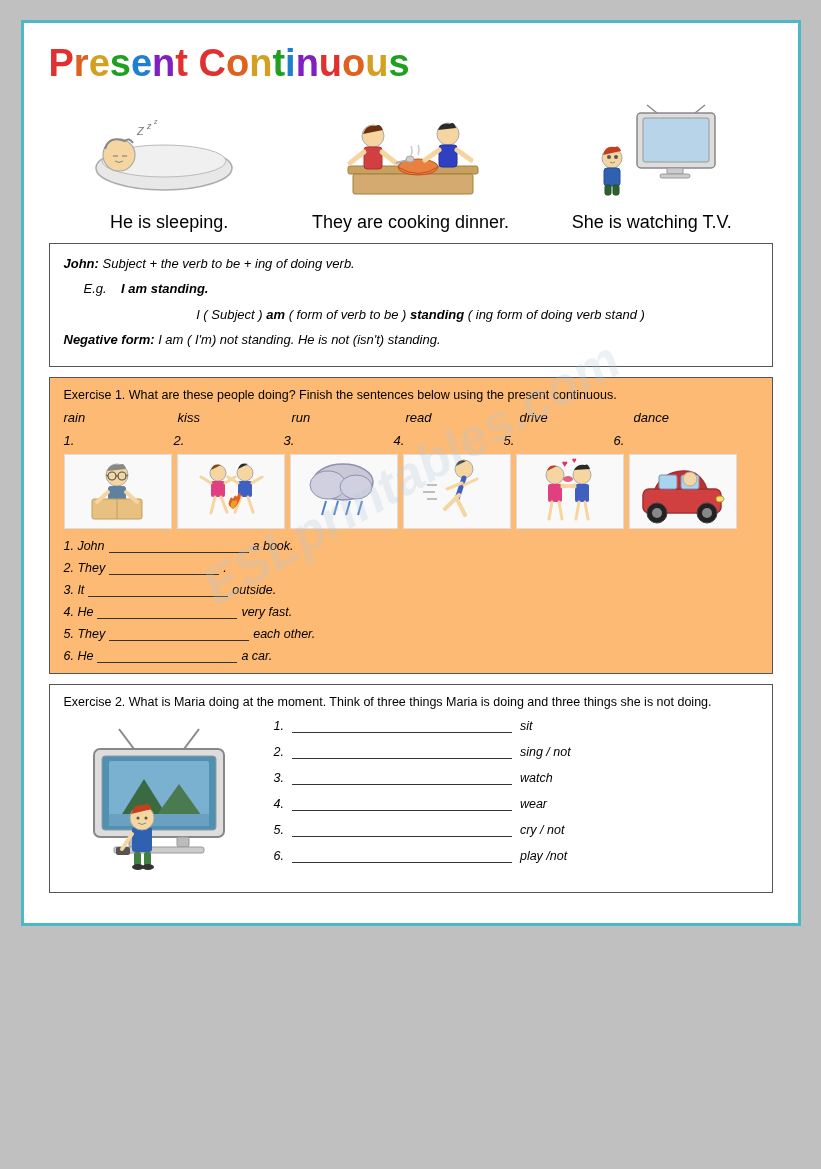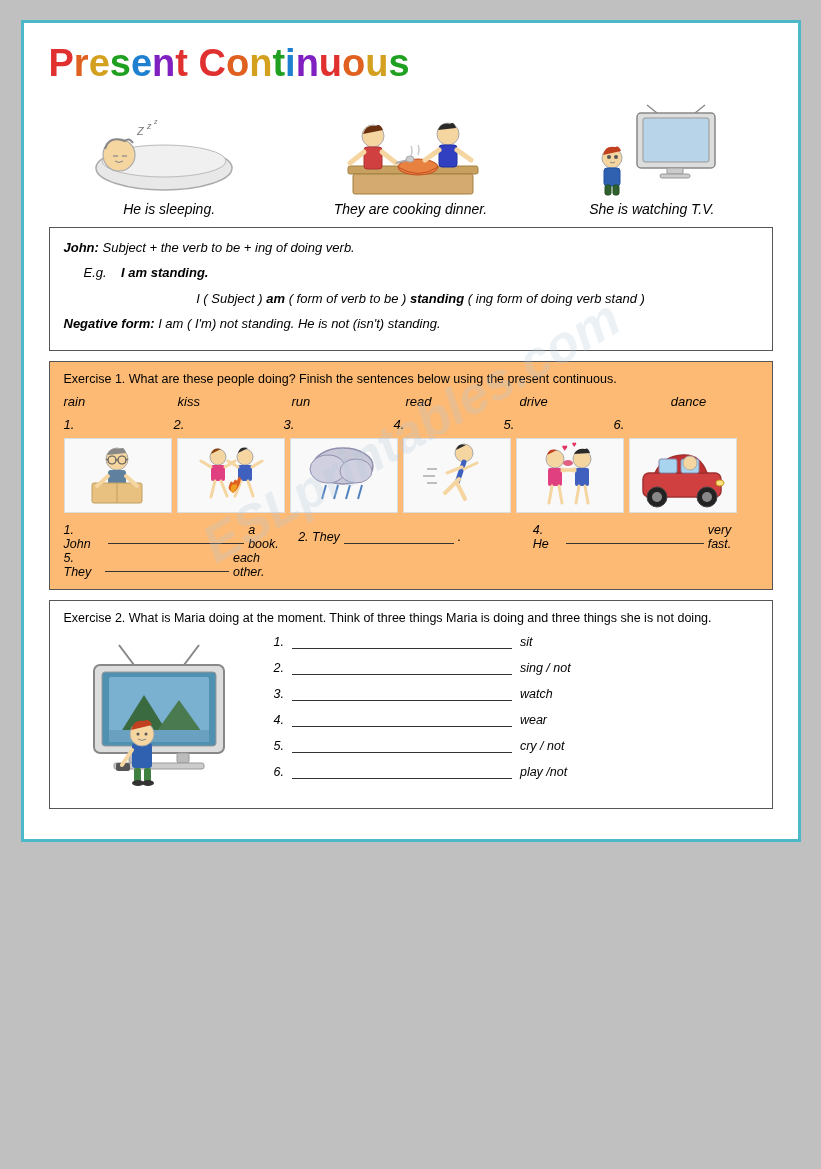--- a/index.html
+++ b/index.html
@@ -31,23 +31,22 @@
       display: flex;
       justify-content: space-around;
       align-items: flex-end;
       margin-bottom: 6px;
     }
     .top-image-item {
       text-align: center;
       width: 220px;
     }
     .top-image-item .caption {
-      font-size: 14px;
-      margin-top: 0;
-      font-style: italic;
+      font-size: 18px;
+      margin-top: 11px;
     }
 
     .grammar-box {
       border: 1.5px solid #555;
       padding: 10px 14px;
       margin: 10px 0;
       background: white;
     }
     .grammar-box p {
       margin-bottom: 6px;
@@ -109,22 +108,22 @@
       width: 108px;
       height: 75px;
       display: flex;
       align-items: center;
       justify-content: center;
       border: 1px solid #ddd;
       background: #f9f9f9;
     }
     .sentences-grid {
       display: grid;
-      grid-template-columns: 1fr 1fr 1fr;
-      gap: 0 10px;
+      grid-template-columns: 1fr;
+      gap: 8px 10px;
     }
     .sentence-line {
       font-style: italic;
       font-size: 12.5px;
       display: flex;
       align-items: center;
       gap: 4px;
     }
     .blank {
       display: inline-block;
@@ -307,21 +306,21 @@
 
   <div class="exercise-box">
     <div class="exercise-title">Exercise 1. What are these people doing? Finish the sentences below using the present continuous.</div>
 
     <div class="word-row" id="word-row">
         <div class="word-cell" style="font-style: italic;">rain</div>
         <div class="word-cell" style="font-style: italic;">kiss</div>
         <div class="word-cell" style="font-style: italic;">run</div>
         <div class="word-cell" style="font-style: italic;">read</div>
         <div class="word-cell" style="font-style: italic;">drive</div>
-        <div class="word-cell" style="font-style: italic; text-align: center;">dance</div>
+        <div class="word-cell" style="font-style: italic;">dance</div>
       </div>
 
     <div class="number-row" id="number-row">
         <div class="num-cell" style="font-style: italic;">1.</div>
         <div class="num-cell" style="font-style: italic;">2.</div>
         <div class="num-cell" style="font-style: italic;">3.</div>
         <div class="num-cell" style="font-style: italic;">4.</div>
         <div class="num-cell" style="font-style: italic;">5.</div>
         <div class="num-cell" style="font-style: italic;">6.</div>
       </div>
@@ -457,28 +456,38 @@
         <span class="italic">1. John</span>
         <span class="blank"></span>
         <span class="italic">a book.</span>
       </div>
       <div class="sentence-line">
         <span class="italic">2. They</span>
         <span class="blank-sm"></span>
         <span class="italic">.</span>
       </div>
       <div class="sentence-line">
+        <span class="italic">3. It</span>
+        <span class="blank"></span>
+        <span class="italic">outside.</span>
+      </div>
+      <div class="sentence-line">
         <span class="italic">4. He</span>
         <span class="blank"></span>
         <span class="italic">very fast.</span>
       </div>
       <div class="sentence-line">
         <span class="italic">5. They</span>
         <span class="blank"></span>
         <span class="italic">each other.</span>
+      </div>
+      <div class="sentence-line">
+        <span class="italic">6. He</span>
+        <span class="blank"></span>
+        <span class="italic">a car.</span>
       </div>
     </div>
   </div>
 
   <div class="exercise2-box">
     <div class="exercise2-title">Exercise 2. What is Maria doing at the moment. Think of three things Maria is doing and three things she is not doing.</div>
     <div class="exercise2-content">
 
       <div class="exercise2-image">
         <svg width="190" height="160" viewBox="0 0 190 160">

